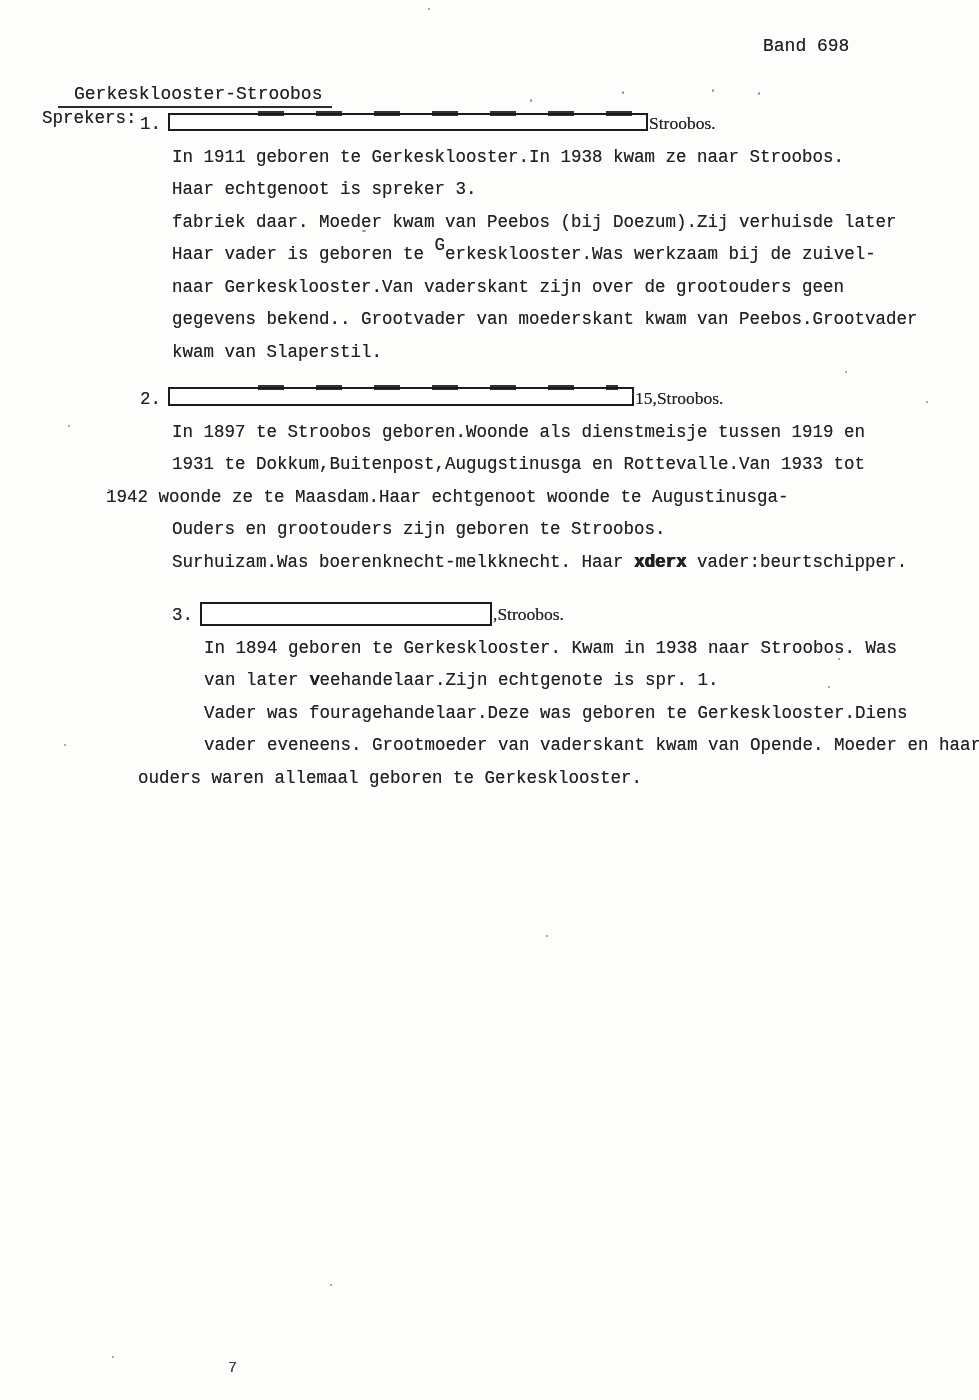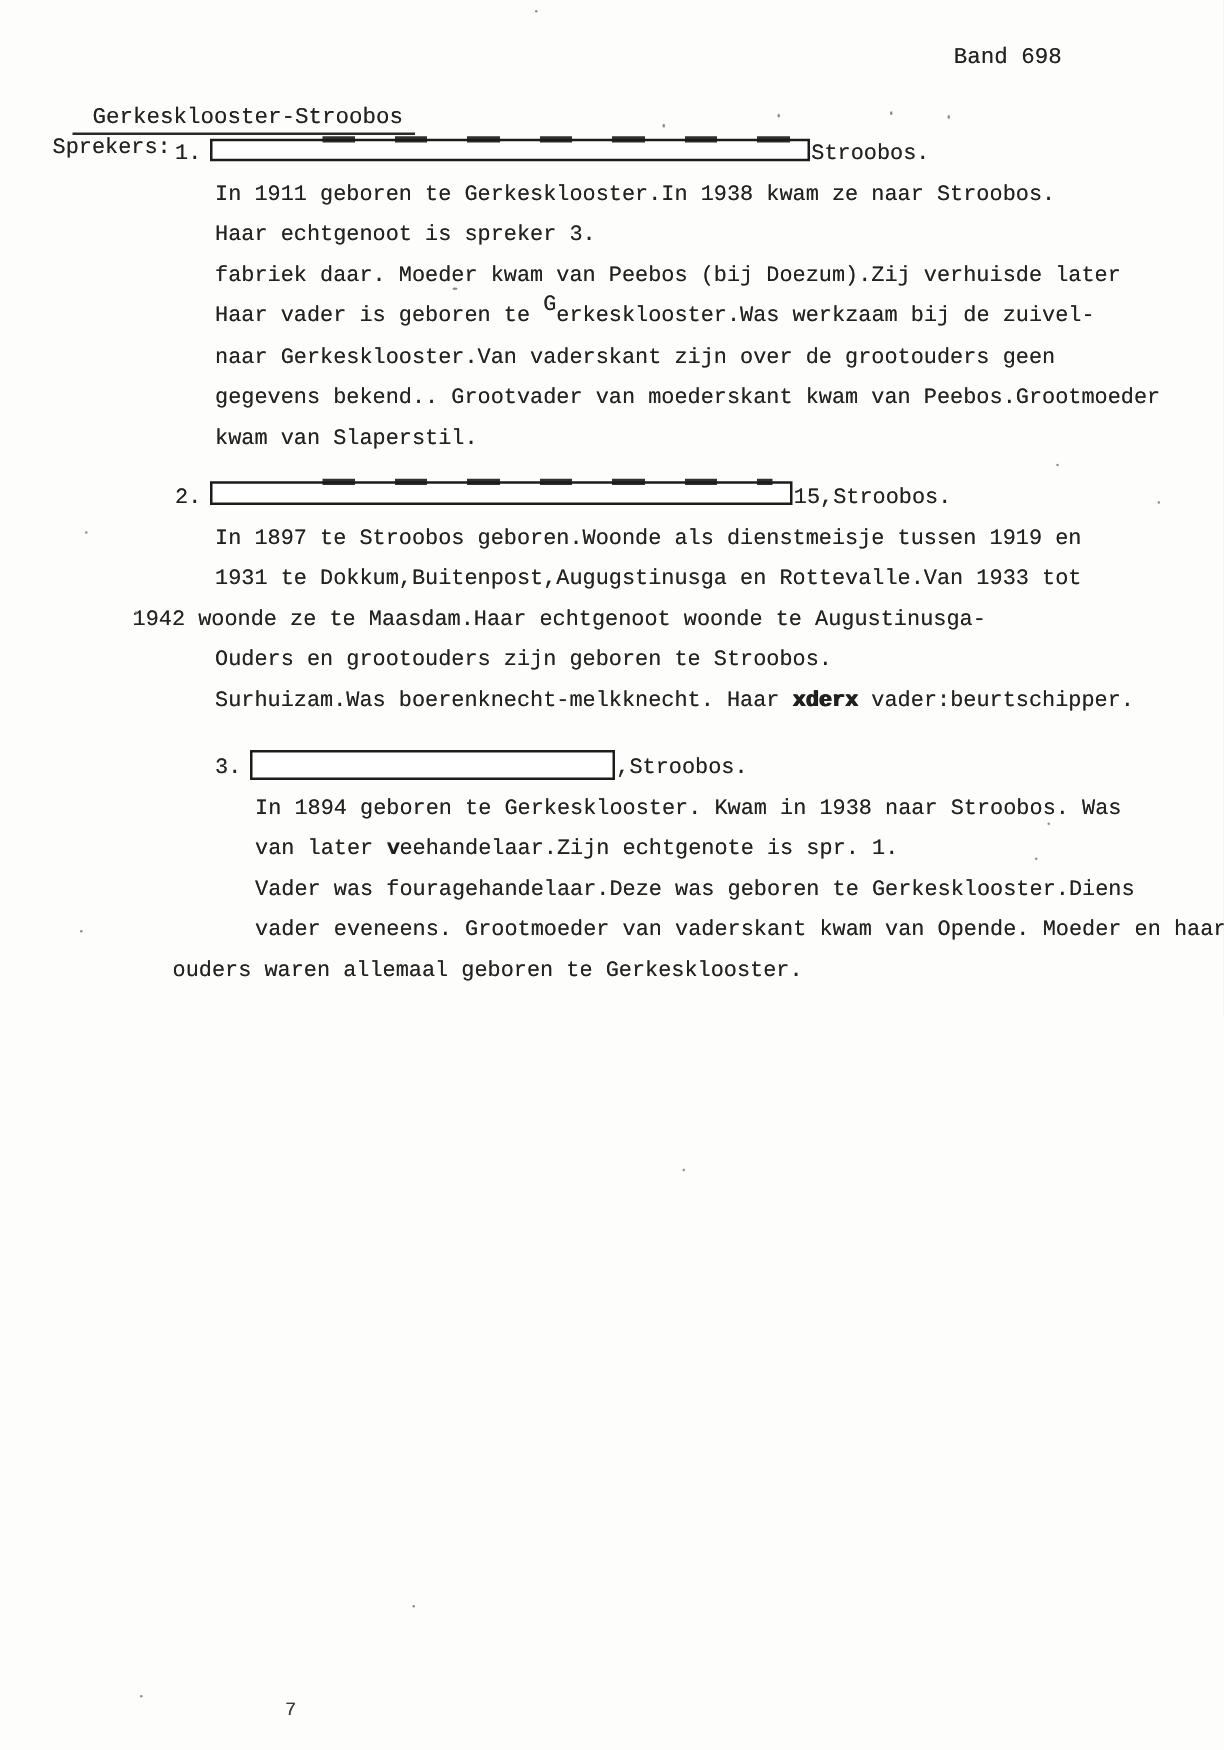--- a/index.html
+++ b/index.html
@@ -39,21 +39,21 @@
     box-sizing:border-box;
     margin-left:7px;
     vertical-align:-2px;
   }
   .redaction.tall { vertical-align:-6px; }
   .redaction.remnants::before {
     content:""; position:absolute; top:-4px; left:88px; right:14px; height:5px;
     background:repeating-linear-gradient(90deg,#1b1b1b 0 26px, transparent 26px 58px);
     opacity:0.9;
   }
-  .after { margin-left:1px; }
+  .after { margin-left:1px;font-family:Liberation Serif, serif; }
 
   .line { padding-left:172px; white-space:nowrap; }
   .line.indent { padding-left:106px; }
 
   .raised { position:relative; top:-9px; }
   .overstrike { font-weight:700; text-shadow:0.7px 0 #141414,-0.4px 0 #141414; }
   .overtype { text-shadow:0.9px 0 #141414; }
 
   .footer-mark { position:absolute; left:228px; top:1360px; font-size:15px; color:#3d3d3d; }
 
@@ -69,21 +69,21 @@
   <div class="sprekers">Sprekers:</div>
 
   <div id="speakers">
       <div class="speaker s1">
         <div class="head"><span class="num">1.</span><span class="redaction remnants" style="width: 480px; height: 18px;"></span><span class="after">Stroobos.</span></div>
         <div class="line"><span>In 1911 geboren te Gerkesklooster.In 1938 kwam ze naar Stroobos.</span></div>
         <div class="line"><span>Haar echtgenoot is spreker 3.</span></div>
         <div class="line"><span>fabriek daar. Moeder kwam van Peebos (bij Doezum).Zij verhuisde later</span></div>
         <div class="line"><span>Haar vader is geboren te </span><span class="raised">G</span><span>erkesklooster.Was werkzaam bij de zuivel-</span></div>
         <div class="line"><span>naar Gerkesklooster.Van vaderskant zijn over de grootouders geen</span></div>
-        <div class="line"><span>gegevens bekend.. Grootvader van moederskant kwam van Peebos.Grootmoeder</span></div>
+        <div class="line"><span>gegevens bekend.. Grootvader van moederskant kwam van Peebos.Grootvader</span></div>
         <div class="line"><span>kwam van Slaperstil.</span></div>
       </div>
       <div class="speaker s2">
         <div class="head"><span class="num">2.</span><span class="redaction remnants" style="width: 466px; height: 19px;"></span><span class="after">15,Stroobos.</span></div>
         <div class="line"><span>In 1897 te Stroobos geboren.Woonde als dienstmeisje tussen 1919 en</span></div>
         <div class="line"><span>1931 te Dokkum,Buitenpost,Augugstinusga en Rottevalle.Van 1933 tot</span></div>
         <div class="line indent"><span>1942 woonde ze te Maasdam.Haar echtgenoot woonde te Augustinusga-</span></div>
         <div class="line"><span>Ouders en grootouders zijn geboren te Stroobos.</span></div>
         <div class="line"><span>Surhuizam.Was boerenknecht-melkknecht. Haar </span><span class="overstrike">xderx</span><span> vader:beurtschipper.</span></div>
       </div>

